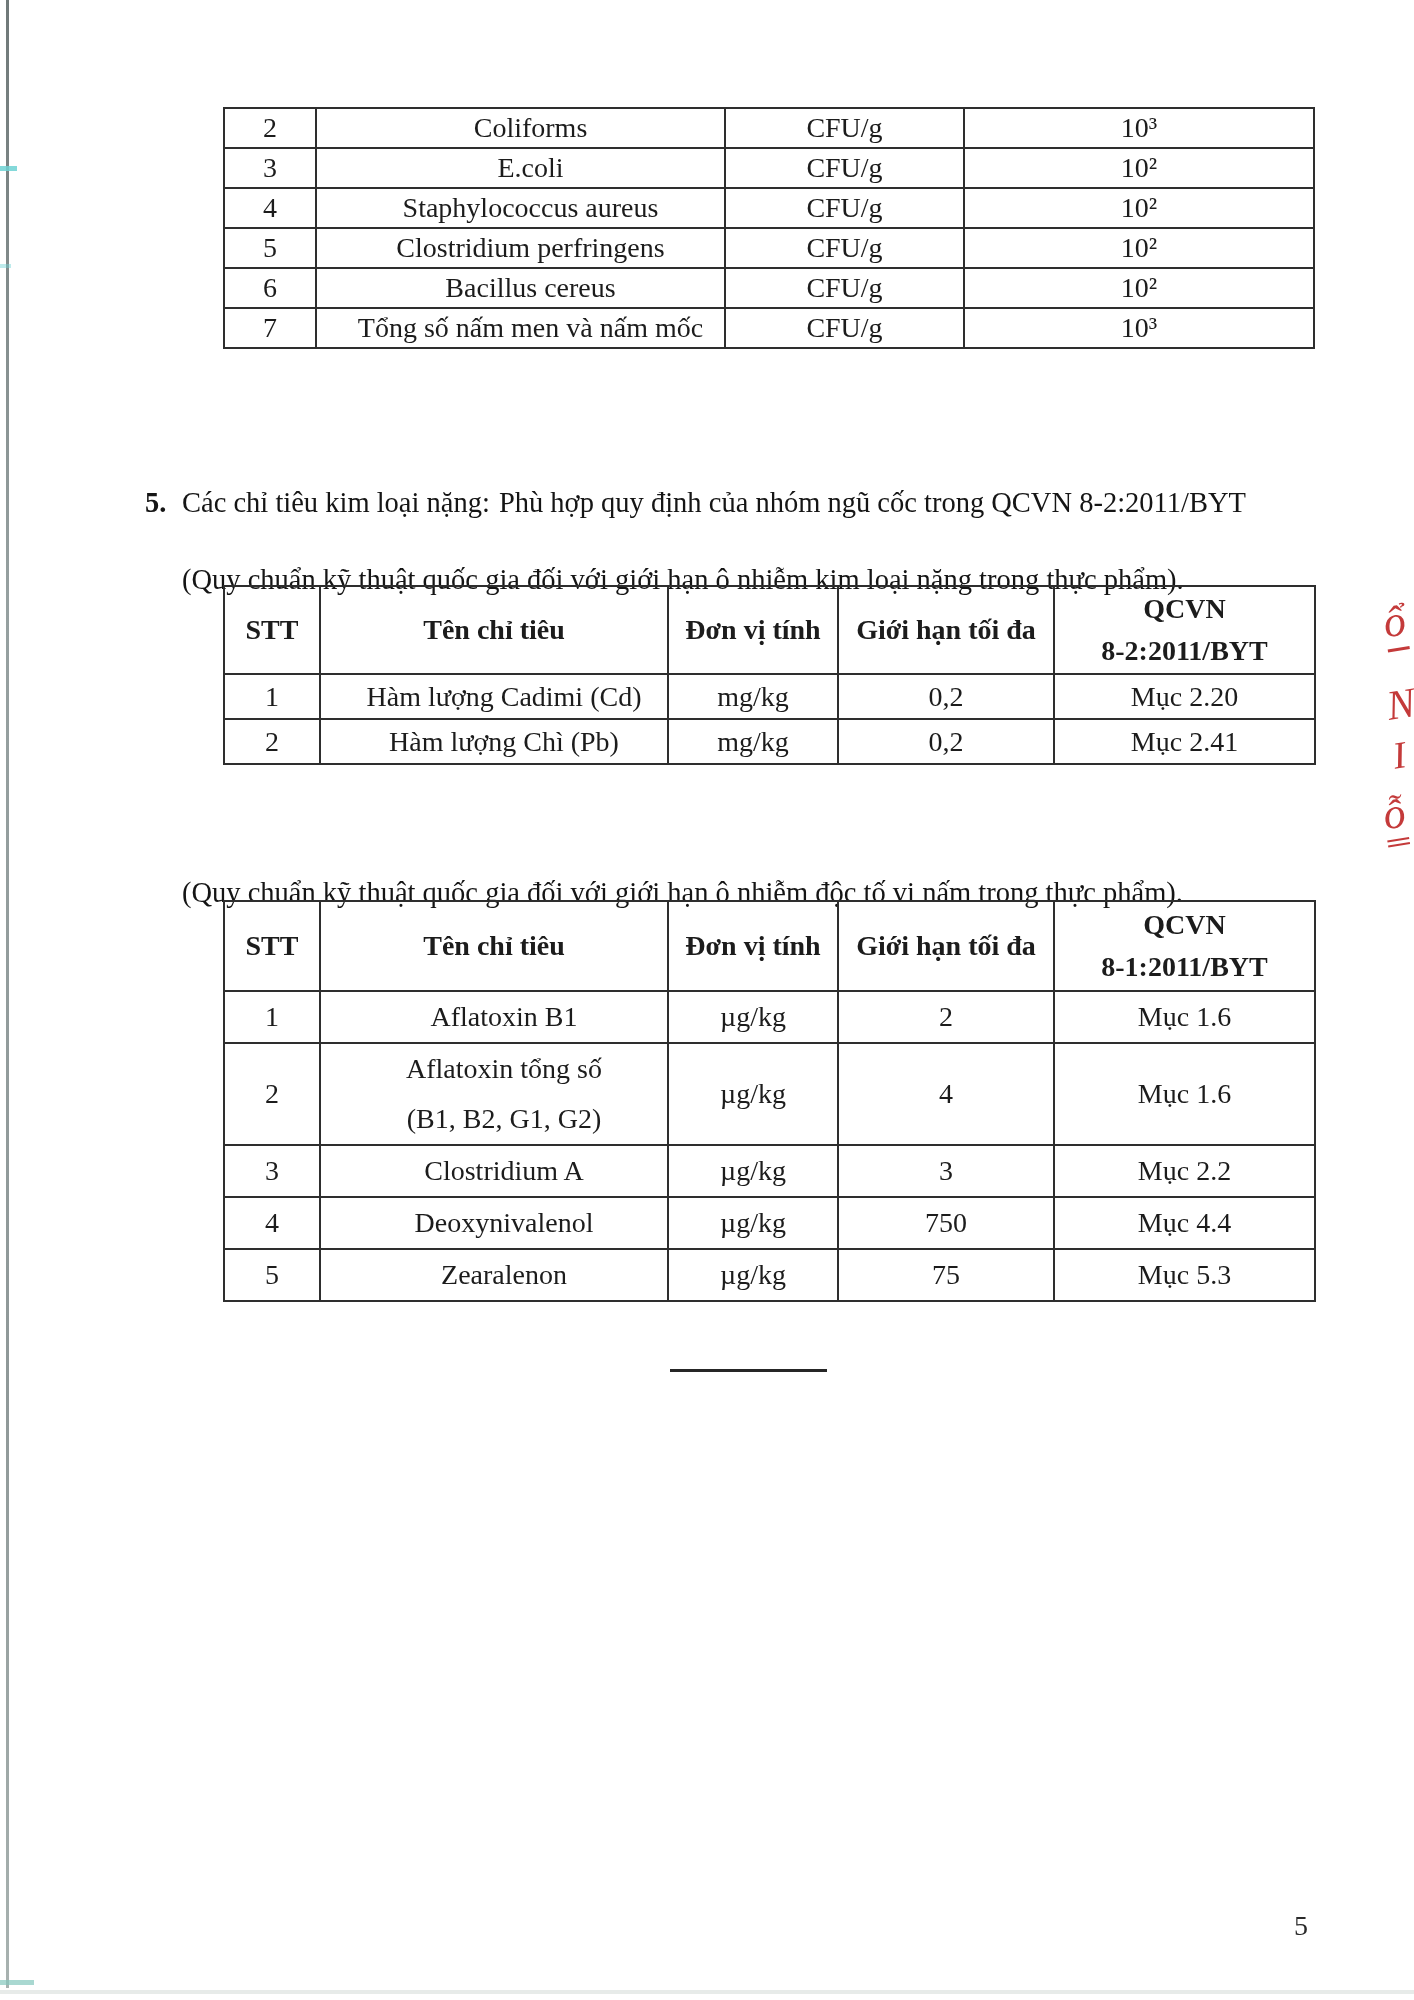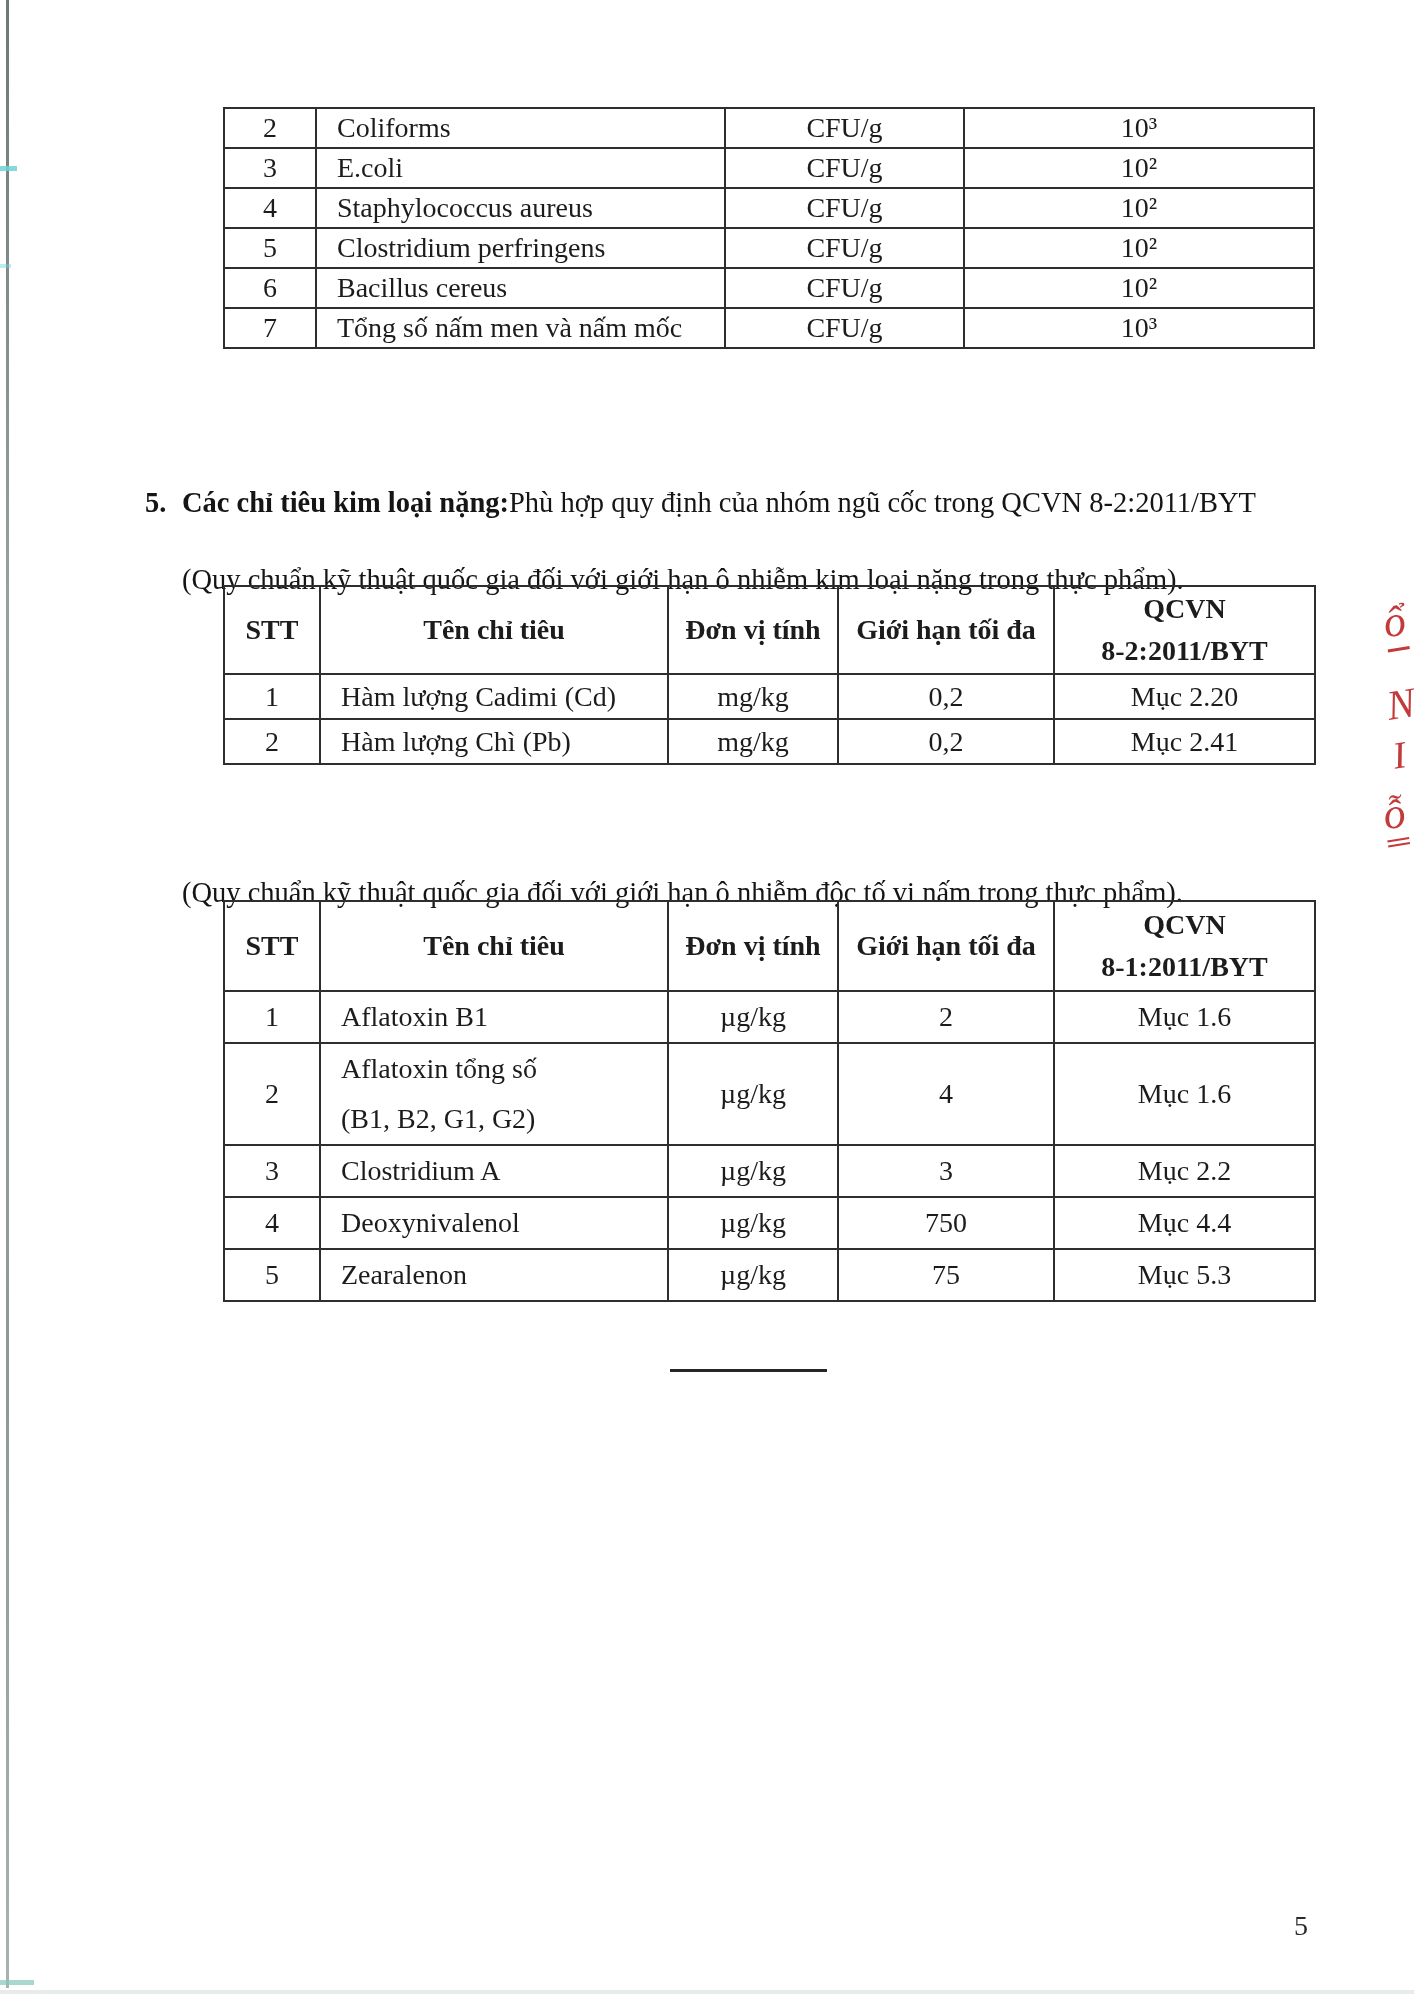--- a/index.html
+++ b/index.html
@@ -14,36 +14,36 @@
   .tick-1{left:0;top:166px;width:17px;height:5px;opacity:.85;}
   .tick-2{left:0;top:264px;width:11px;height:4px;opacity:.45;}
   .teal-bottom{position:absolute;left:0;top:1980px;width:34px;height:5px;background:#85c8bd;opacity:.7;}
   .scan-bottom{position:absolute;left:0;top:1990px;width:1414px;height:4px;background:#e7ebe9;}
 
   
   table.tbl{position:absolute;border-collapse:collapse;table-layout:fixed;}
   .tbl td,.tbl th{border:2px solid #2e2e2e;text-align:center;vertical-align:middle;
     font-size:28px;padding:0;color:#1c1c1c;font-weight:normal;}
   .tbl th{font-weight:bold;}
-  .tbl td.left{text-align:left;padding-left:20px;}
+  .tbl td.left{text-align:center;padding-left:20px;}
   .t1{left:223px;top:107px;width:1090px;}
   .t1 td{height:38px;}
   .t2{left:223px;top:585px;width:1091px;}
   .t2 th{height:86px;}
   .t2 tbody td{height:43px;}
   .t3{left:223px;top:900px;width:1091px;}
   .t3 th{height:88px;}
   .t3 tbody td{height:50px;}
   .t3 td.left div{line-height:50px;}
   .qcvn-head div{line-height:42px;text-align:center;}
 
   
   .heading{position:absolute;left:145px;white-space:nowrap;font-size:28.5px;color:#151515;}
   .heading .num{display:inline-block;width:37px;font-weight:bold;}
-  .heading .title{font-weight:bold;margin-right:0;}
+  .heading .title{font-weight:normal;margin-right:9px;}
   .heading.sub{left:182px;margin-top:34px;}
 
   .divider{position:absolute;left:670px;top:1369px;width:157px;height:3px;background:#262626;}
   .page-number{position:absolute;left:1294px;top:1910px;font-size:28px;color:#2a2a2a;}
 
   
   .red-mark{position:absolute;color:#c43a3a;font-size:44px;font-style:italic;line-height:1;
     transform:rotate(-9deg);}
   .rm-0{left:1384px;top:600px;border-bottom:3px solid #c43a3a;padding-bottom:4px;}
   .rm-1{left:1387px;top:683px;font-size:42px;}

